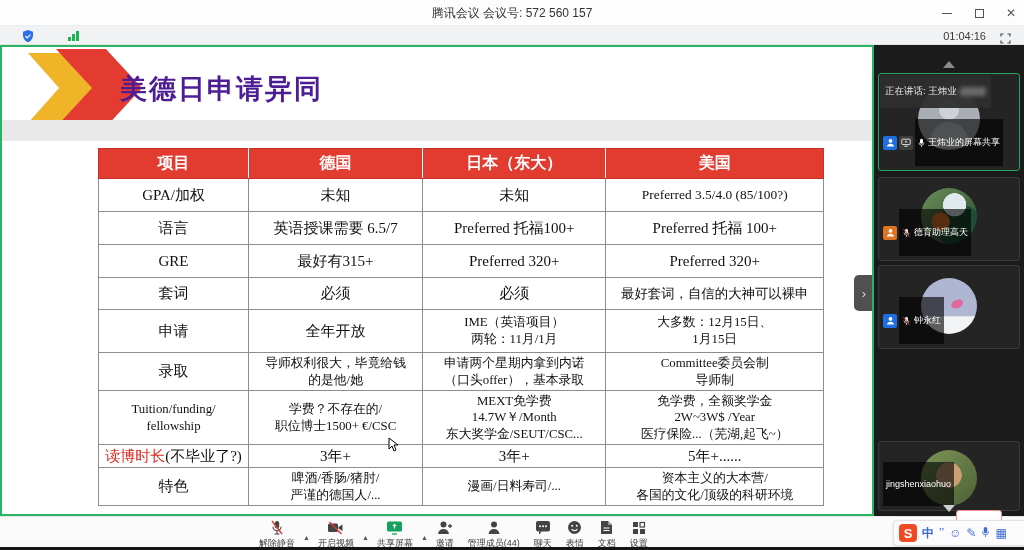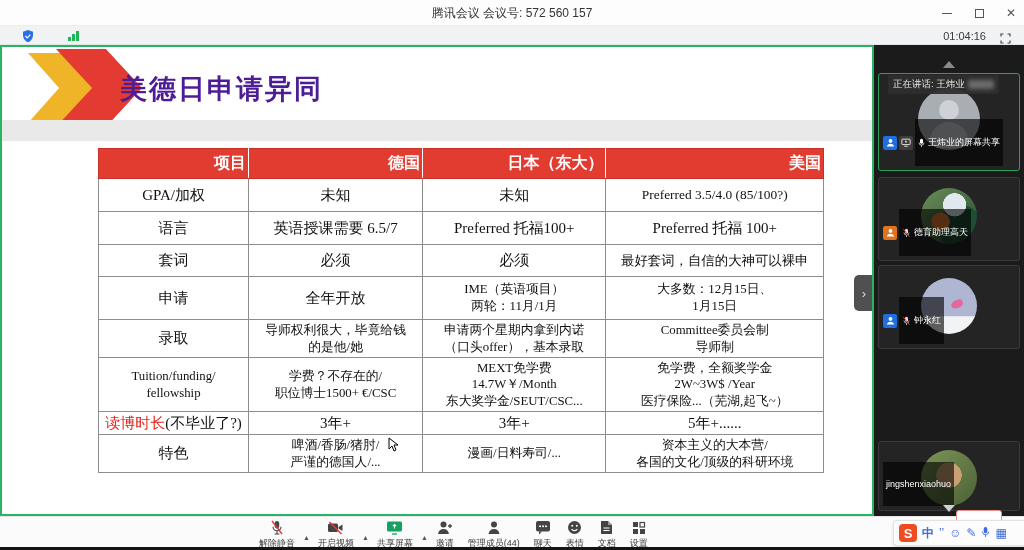--- a/index.html
+++ b/index.html
@@ -38,21 +38,21 @@
   .slidetitle { position:absolute; left:118px; top:24px; font-size:27px; font-weight:bold;
     color:#4c1d95; letter-spacing:2px; }
   .grayband { position:absolute; left:0; top:73px; width:874px; height:21px; background:#e9e9e9; }
 
   
   .ptable { position:absolute; left:96px; top:101px; width:726px; border-collapse:collapse;
     table-layout:fixed; font-family:"Liberation Serif","DejaVu Serif",serif; }
   .ptable th, .ptable td { border:1px solid #8d8d8d; text-align:center; vertical-align:middle;
     padding:0 2px; color:#111; }
   .ptable th { background:#e23b30; color:#fff; font-size:16px; font-weight:bold;
-    border-color:#fff; border-top-color:#c53127; border-bottom-color:#c53127;text-align:right; }
+    border-color:#fff; border-top-color:#c53127; border-bottom-color:#c53127; }
   .ptable th:first-child { border-left-color:#c53127; }
   .ptable th:last-child { border-right-color:#c53127; }
   .ptable td { font-size:15px; }
   .ptable td.s, .ptable td.s2 { font-size:12.8px; line-height:1.3; white-space:pre-line; }
   .ptable td.s2 { font-size:13.4px; }
   .red { color:#e0261b; }
   .lab { font-size:15px; }
 
   .handle { position:absolute; left:852px; top:228px; width:20px; height:36px; background:#505050;
     border-radius:5px 0 0 5px; color:#dcdcdc; display:flex; align-items:center; justify-content:center;
@@ -89,21 +89,21 @@
       linear-gradient(160deg,#5c2328,#30364e 70%); }
   .av5 { width:56px; height:56px; top:8px;
     background:radial-gradient(circle at 50% 45%,#c9a074 0 30%,transparent 31%),
       linear-gradient(135deg,#7c9456,#4c6136); }
   .namerow { position:absolute; left:4px; bottom:4px; display:flex; align-items:center; gap:2px; }
   .badge { width:14px; height:14px; border-radius:2px; display:flex; align-items:center; justify-content:center; }
   .badge.blue { background:#1f6fe0; } .badge.orange { background:#e0731f; } .badge.dark { background:#3d3d3d; }
   .pname { background:rgba(0,0,0,.62); color:#fff; font-size:9px; padding:17px 3px; white-space:nowrap;
     display:flex; align-items:center; gap:3px; max-width:118px; overflow:hidden; }
   .tooltip { position:absolute; left:6px; top:30px; z-index:5; background:rgba(46,46,46,.95);
-    color:#e8e8e8; font-size:9.5px; padding:3px 5px; border-radius:2px; display:flex; align-items:center; gap:3px;margin-left:8px; }
+    color:#e8e8e8; font-size:9.5px; padding:10px 5px; border-radius:2px; display:flex; align-items:center; gap:3px; }
   .blurblob { display:inline-block; width:26px; height:9px; border-radius:2px; background:#6b6b6b; filter:blur(2px); }
 
   
   .bottombar { position:absolute; left:0; top:516px; width:1024px; height:48px; background:#fbfbfc;
     border-top:1px solid #e6e6e6; }
   .tools { position:absolute; left:252px; top:1px; display:flex; align-items:flex-start; }
   .titem { display:flex; flex-direction:column; align-items:center; padding:1px 7px; cursor:pointer; }
   .titem .ic { height:17px; display:flex; align-items:center; justify-content:center; }
   .titem .tl { font-size:9px; color:#3c3c3c; margin-top:1px; white-space:nowrap; }
   .caret { align-self:center; font-size:7px; color:#555; padding:0 1px; margin-top:5px; cursor:pointer; }
@@ -182,20 +182,26 @@
         <td>未知</td>
         <td>未知</td>
         <td class="s2">Preferred 3.5/4.0 (85/100?)</td>
       </tr>
       <tr style="height:33px">
         <td class="lab">语言</td>
         <td>英语授课需要 6.5/7</td>
         <td>Preferred 托福100+</td>
         <td>Preferred 托福 100+</td>
       </tr>
+      <tr style="height:33px">
+        <td class="lab">GRE</td>
+        <td>最好有315+</td>
+        <td>Preferred 320+</td>
+        <td>Preferred 320+</td>
+      </tr>
       <tr style="height:32px">
         <td class="lab">套词</td>
         <td>必须</td>
         <td>必须</td>
         <td class="s2">最好套词，自信的大神可以裸申</td>
       </tr>
       <tr style="height:43px">
         <td class="lab">申请</td>
         <td>全年开放</td>
         <td class="s">IME（英语项目）

